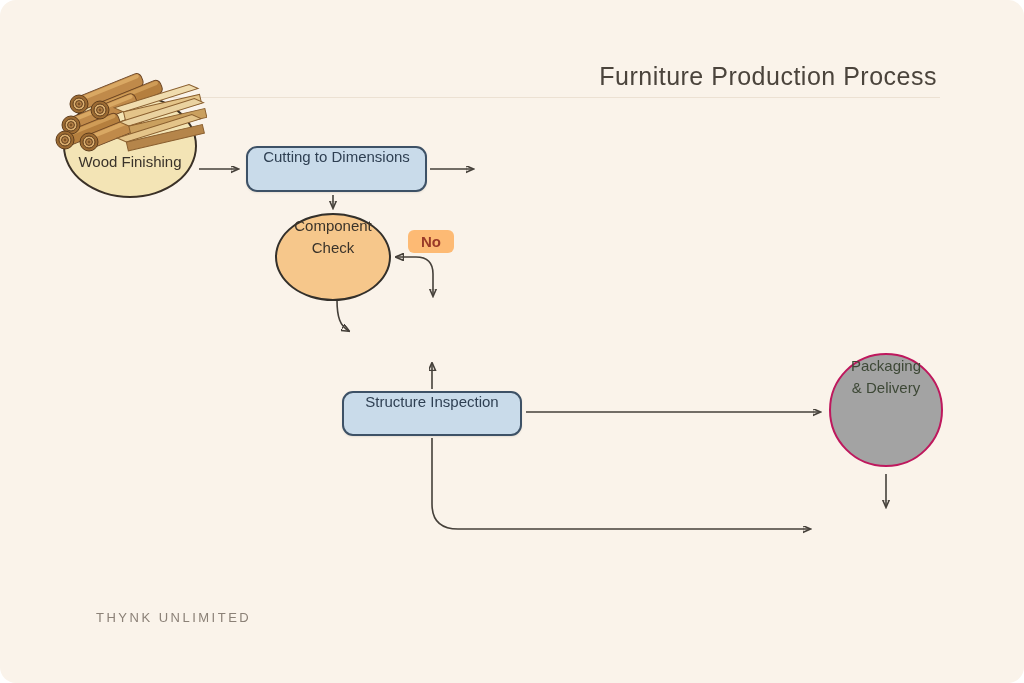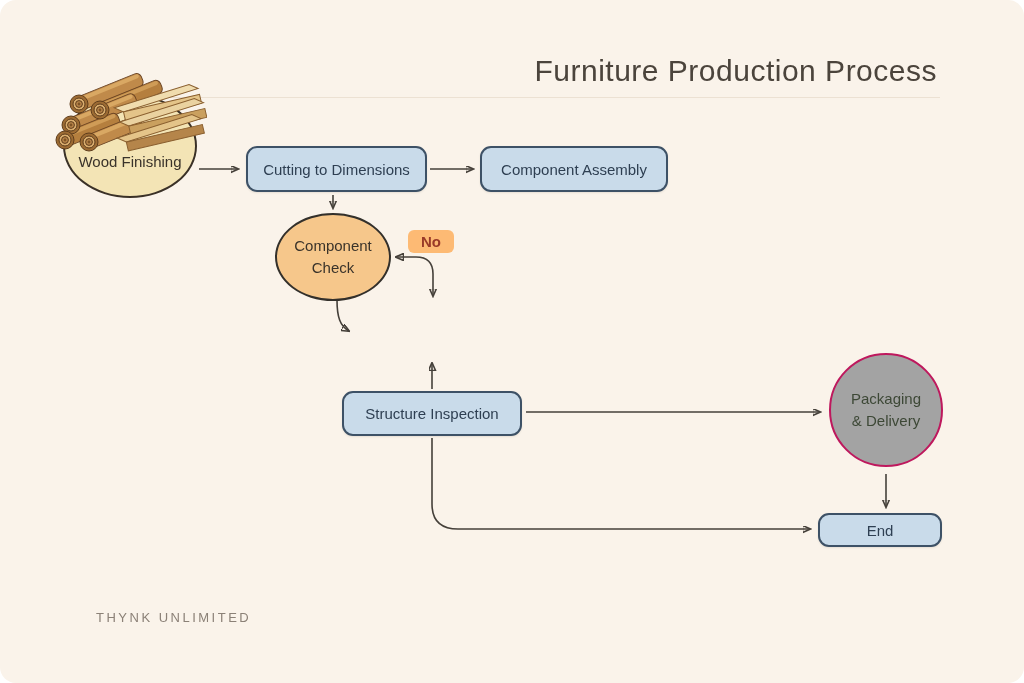--- a/index.html
+++ b/index.html
@@ -2,30 +2,30 @@
 <html><head>
 <meta charset="utf-8">
 <style>
   html,body{margin:0;padding:0;background:#ffffff;font-family:"Liberation Sans","DejaVu Sans",sans-serif;}
   .canvas{
     position:relative;width:1024px;height:683px;margin:0 auto;
     background:#faf3ea;border-radius:16px;overflow:hidden;
   }
   
   .title{
-    position:absolute;top:54px;right:87px;
-    font-size:30px;font-weight:500;color:#4b443c;letter-spacing:.5px;
+    position:absolute;top:62px;right:87px;
+    font-size:25px;font-weight:500;color:#4b443c;letter-spacing:.5px;
   }
   .divider{
     position:absolute;top:97px;left:160px;width:780px;height:1px;
     background:#ece1d3;
   }
   
   .node{
-    position:absolute;display:flex;align-items:center;justify-content:center;
+    position:absolute;display:flex;align-items:flex-start;justify-content:center;
     box-sizing:border-box;text-align:center;
   }
   .proc{
     background:#c9dbea;border:2px solid #3d5166;border-radius:11px;
     color:#2e3f52;font-size:15px;box-shadow:0 1px 2px rgba(60,50,30,.10);
   }
   .ellipse{
     border-radius:50%;
   }
   .node .stack{line-height:1.45;}
@@ -161,23 +161,20 @@
       <rect x="10" y="27" width="78" height="9" fill="#caa05f"></rect>
       <polygon points="-4,36 74,30 82,36 4,42" fill="#e4c489"></polygon>
       <rect x="4" y="42" width="78" height="9" fill="#b5854a"></rect>
     </g>
   </svg>
 
   <div class="node proc n-cutting">
     <span>Cutting to Dimensions</span>
   </div>
 
-  <div class="node proc n-assembly">
-    <span>Component Assembly</span>
-  </div>
 
   <div class="node ellipse n-dimcheck">
     <div class="stack">
       <div>Component</div>
       <div>Check</div>
     </div>
   </div>
 
   <div class="badge-no">No</div>
 
@@ -186,19 +183,16 @@
     <span>Structure Inspection</span>
   </div>
 
   <div class="node ellipse n-packaging">
     <div class="stack">
       <div>Packaging</div>
       <div>&amp; Delivery</div>
     </div>
   </div>
 
-  <div class="node proc n-end">
-    <span>End</span>
-  </div>
 
   <div class="brand">THYNK UNLIMITED</div>
 
 </div>
 
 </body></html>

